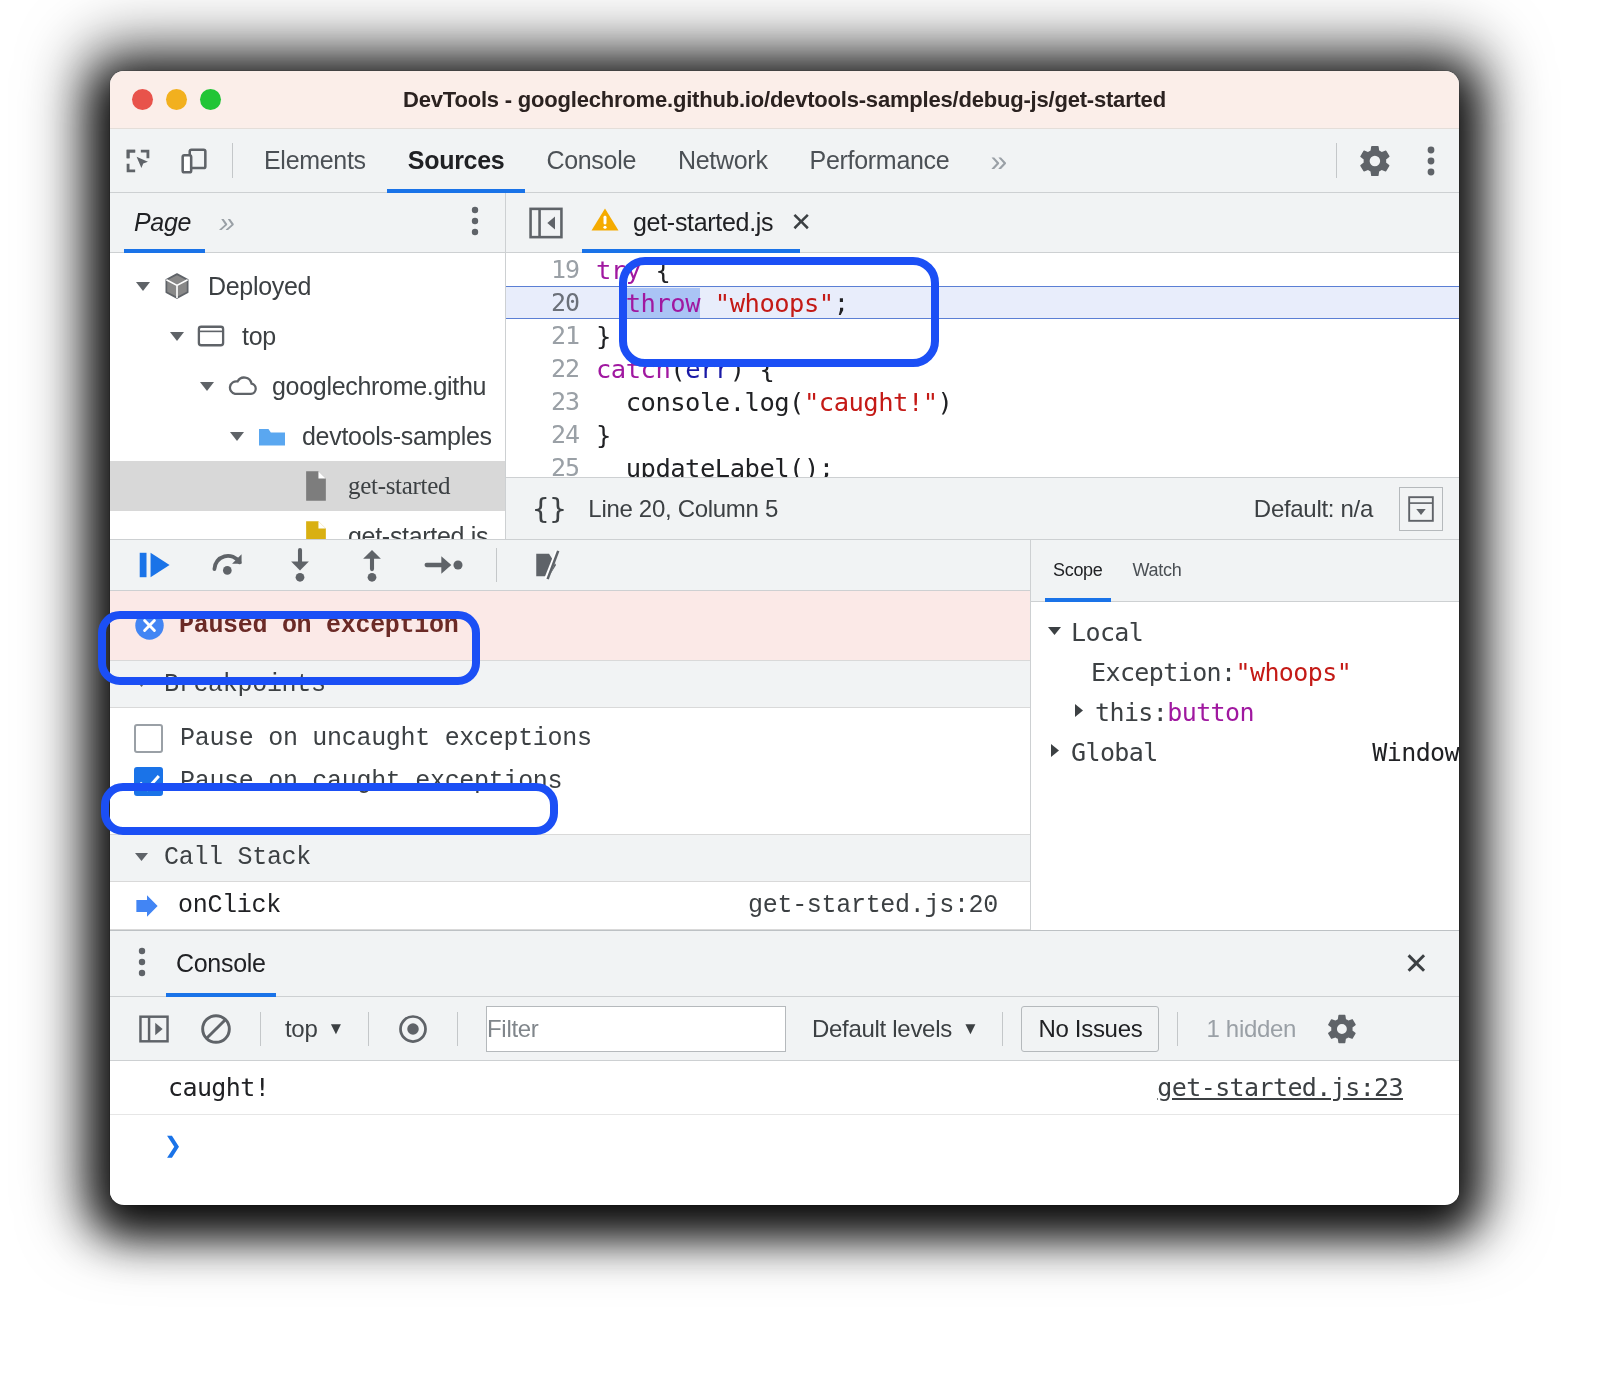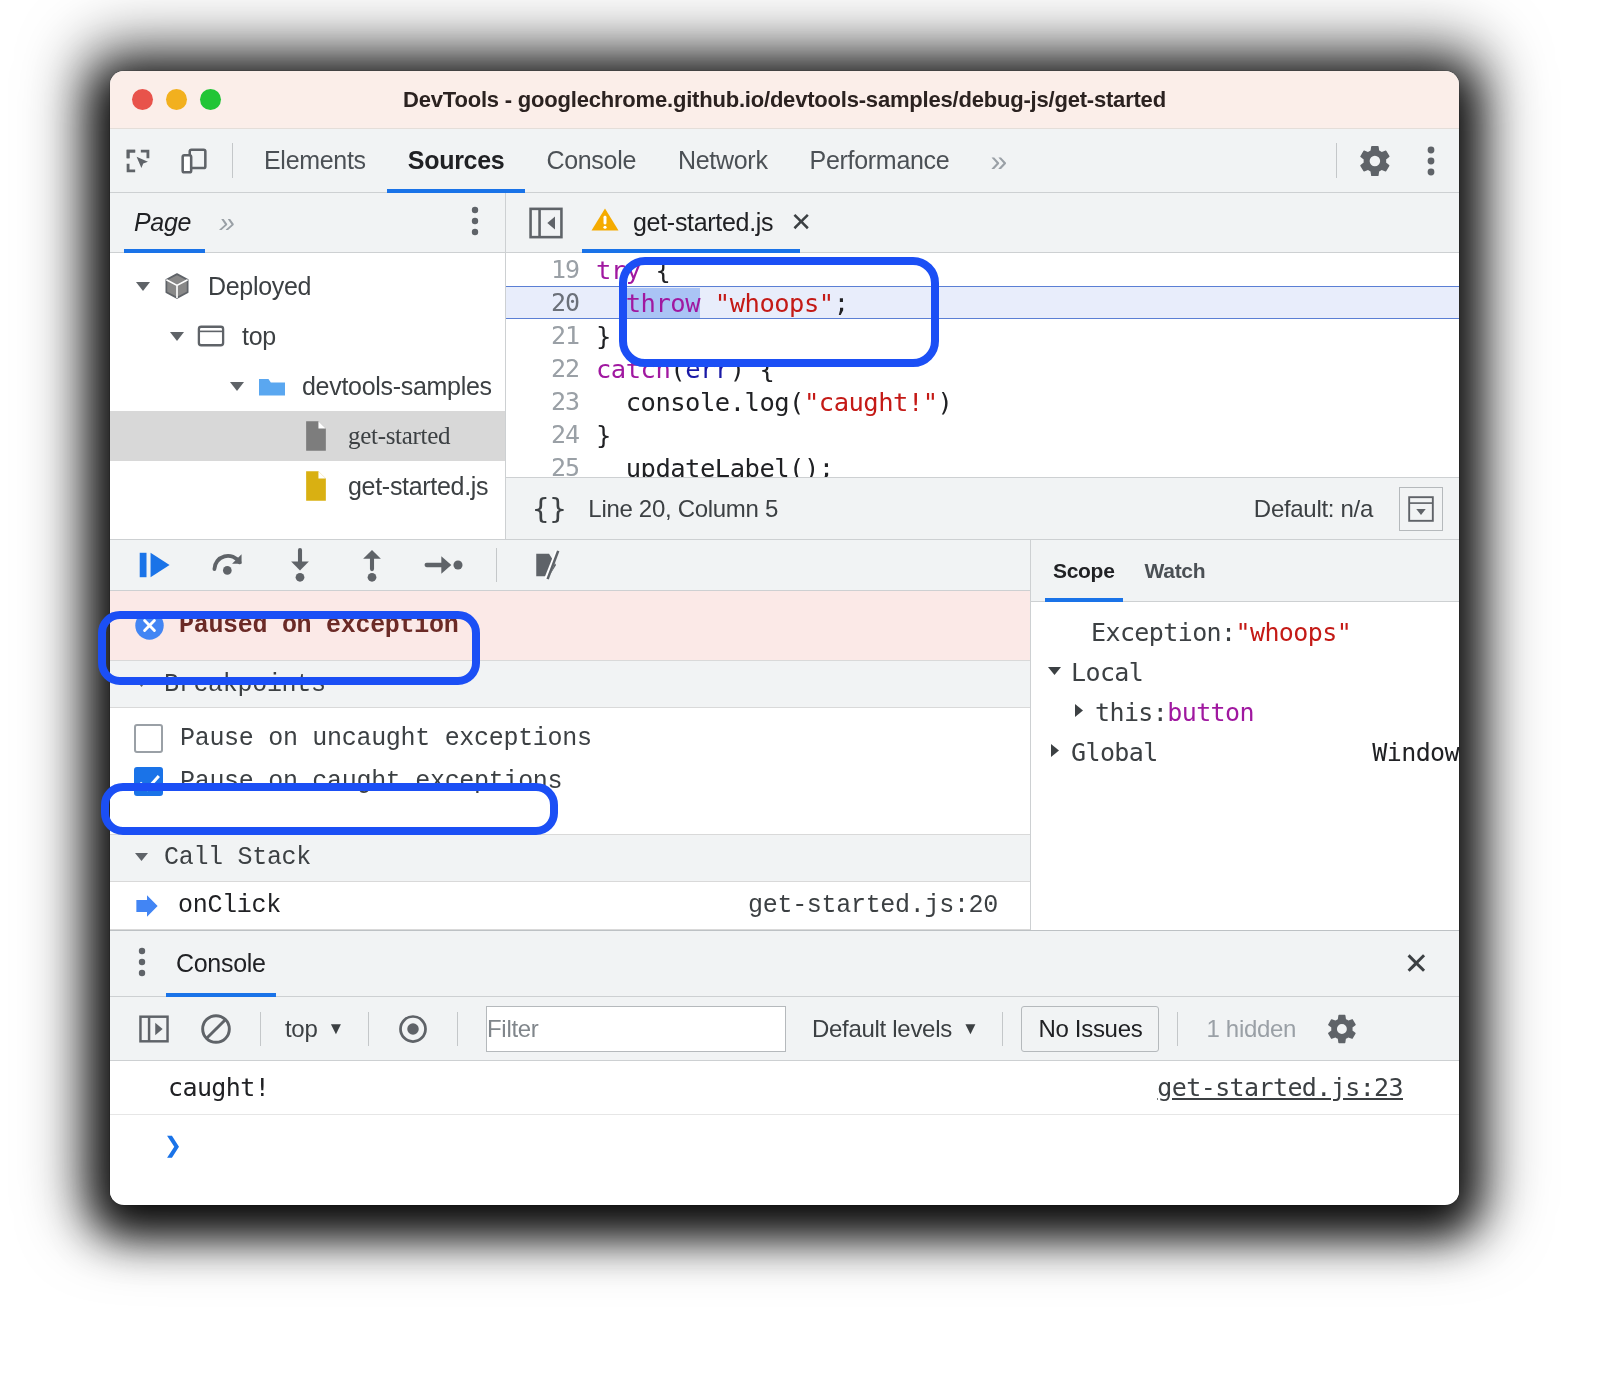--- a/index.html
+++ b/index.html
@@ -183,21 +183,21 @@
   }
   #cs-arrow { margin-left: 24px; margin-right: 18px; display: flex; }
   #cs-loc { margin-left: auto; margin-right: 32px; color: #3c4043; }
 
   
   #dbg-right { flex: 1; display: flex; flex-direction: column; background: #fff; min-width: 0; }
   #scope-tabs {
     height: 62px; background: #f1f3f4; display: flex; align-items: center;
     border-bottom: 1px solid #cdd0d2; padding-left: 22px; gap: 30px;
   }
-  .stab { font-size: 21px; color: #4b5055; height: 100%; display: flex; align-items: center; position: relative; letter-spacing: -.3px; font-weight: bold; }
+  .stab { font-size: 18px; color: #4b5055; height: 100%; display: flex; align-items: center; position: relative; letter-spacing: -.3px; }
   .stab.active { color: #202124; }
   .stab.active::after { content: ""; position: absolute; left: -8px; right: -8px; bottom: -1px; height: 4px; background: #1a73e8; }
   #scope-body { flex: 1; padding-top: 10px; font-family: "DejaVu Sans Mono", monospace; font-size: 25px; overflow: hidden; }
   .srow { display: flex; align-items: center; height: 40px; white-space: nowrap; letter-spacing: -.6px; }
   .srow .tri { margin-left: 14px; margin-right: 4px; }
   .sindent { width: 60px; flex: none; }
   .skey { color: #3c4043; }
   .sval-str { color: #c41a16; }
   .sval-obj { color: #a018a0; }
   .sright { margin-left: auto; color: #202124; margin-right: 0px; }
@@ -347,20 +347,33 @@
             </span>
             <span class="ticon">
               <svg width="30" height="26" viewBox="0 0 26 22">
                 <rect x="2.5" y="3" width="21" height="16" rx="2" fill="none" stroke="#5f6368" stroke-width="2"></rect>
                 <path d="M2.5 7h21" stroke="#5f6368" stroke-width="1.4"></path>
               </svg>
             </span>
             <span class="tlabel">top</span>
           </div>
 
+          <div class="tnode" style="padding-left:86px">
+            <span class="tri">
+              <svg width="22" height="22" viewBox="0 0 22 22">
+                  <path d="M4 7h14l-7 9z" fill="#5f6368"></path>
+                </svg>
+            </span>
+            <span class="ticon">
+              <svg width="34" height="26" viewBox="0 0 30 22">
+                <path d="M8 18h14a4.6 4.6 0 0 0 .5-9.1A6.6 6.6 0 0 0 10.2 7 5.2 5.2 0 0 0 8 18z" fill="none" stroke="#5f6368" stroke-width="2"></path>
+              </svg>
+            </span>
+            <span class="tlabel">googlechrome.githu</span>
+          </div>
 
           <div class="tnode" style="padding-left:116px">
             <span class="tri">
               <svg width="22" height="22" viewBox="0 0 22 22">
                   <path d="M4 7h14l-7 9z" fill="#5f6368"></path>
                 </svg>
             </span>
             <span class="ticon">
               <svg width="32" height="26" viewBox="0 0 26 22">
                 <path d="M2 5h8l2 3h12v11H2z" fill="#5aa7f0"></path>
@@ -558,31 +571,31 @@
         </div>
       </div>
 
       <div id="dbg-right">
         <div id="scope-tabs">
           <div class="stab active">Scope</div>
           <div class="stab">Watch</div>
         </div>
         <div id="scope-body">
           <div class="srow">
-            <span class="sindent"></span>
-            <span class="skey">Exception: </span>
-            <span class="sval-str">"whoops"</span>
-          </div>
-          <div class="srow">
             <span class="tri">
               <svg width="20" height="20" viewBox="0 0 20 20">
                   <path d="M3 6h13l-6.5 8z" fill="#3c4043"></path>
                 </svg>
             </span>
             <span class="skey">Local</span>
+          </div>
+          <div class="srow">
+            <span class="sindent"></span>
+            <span class="skey">Exception: </span>
+            <span class="sval-str">"whoops"</span>
           </div>
           <div class="srow">
             <span class="tri" style="margin-left:38px">
               <svg width="20" height="20" viewBox="0 0 20 20">
                   <path d="M6 3v13l8-6.5z" fill="#3c4043"></path>
                 </svg>
             </span>
             <span class="skey">this: </span>
             <span class="sval-obj">button</span>
           </div>

